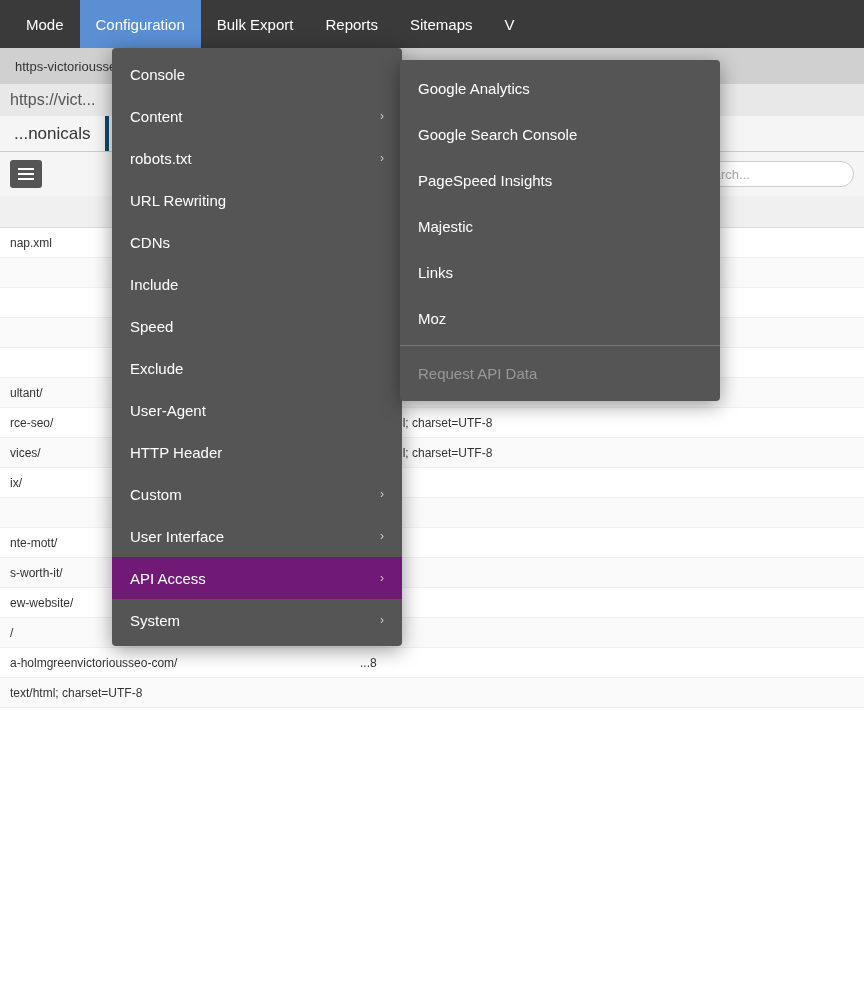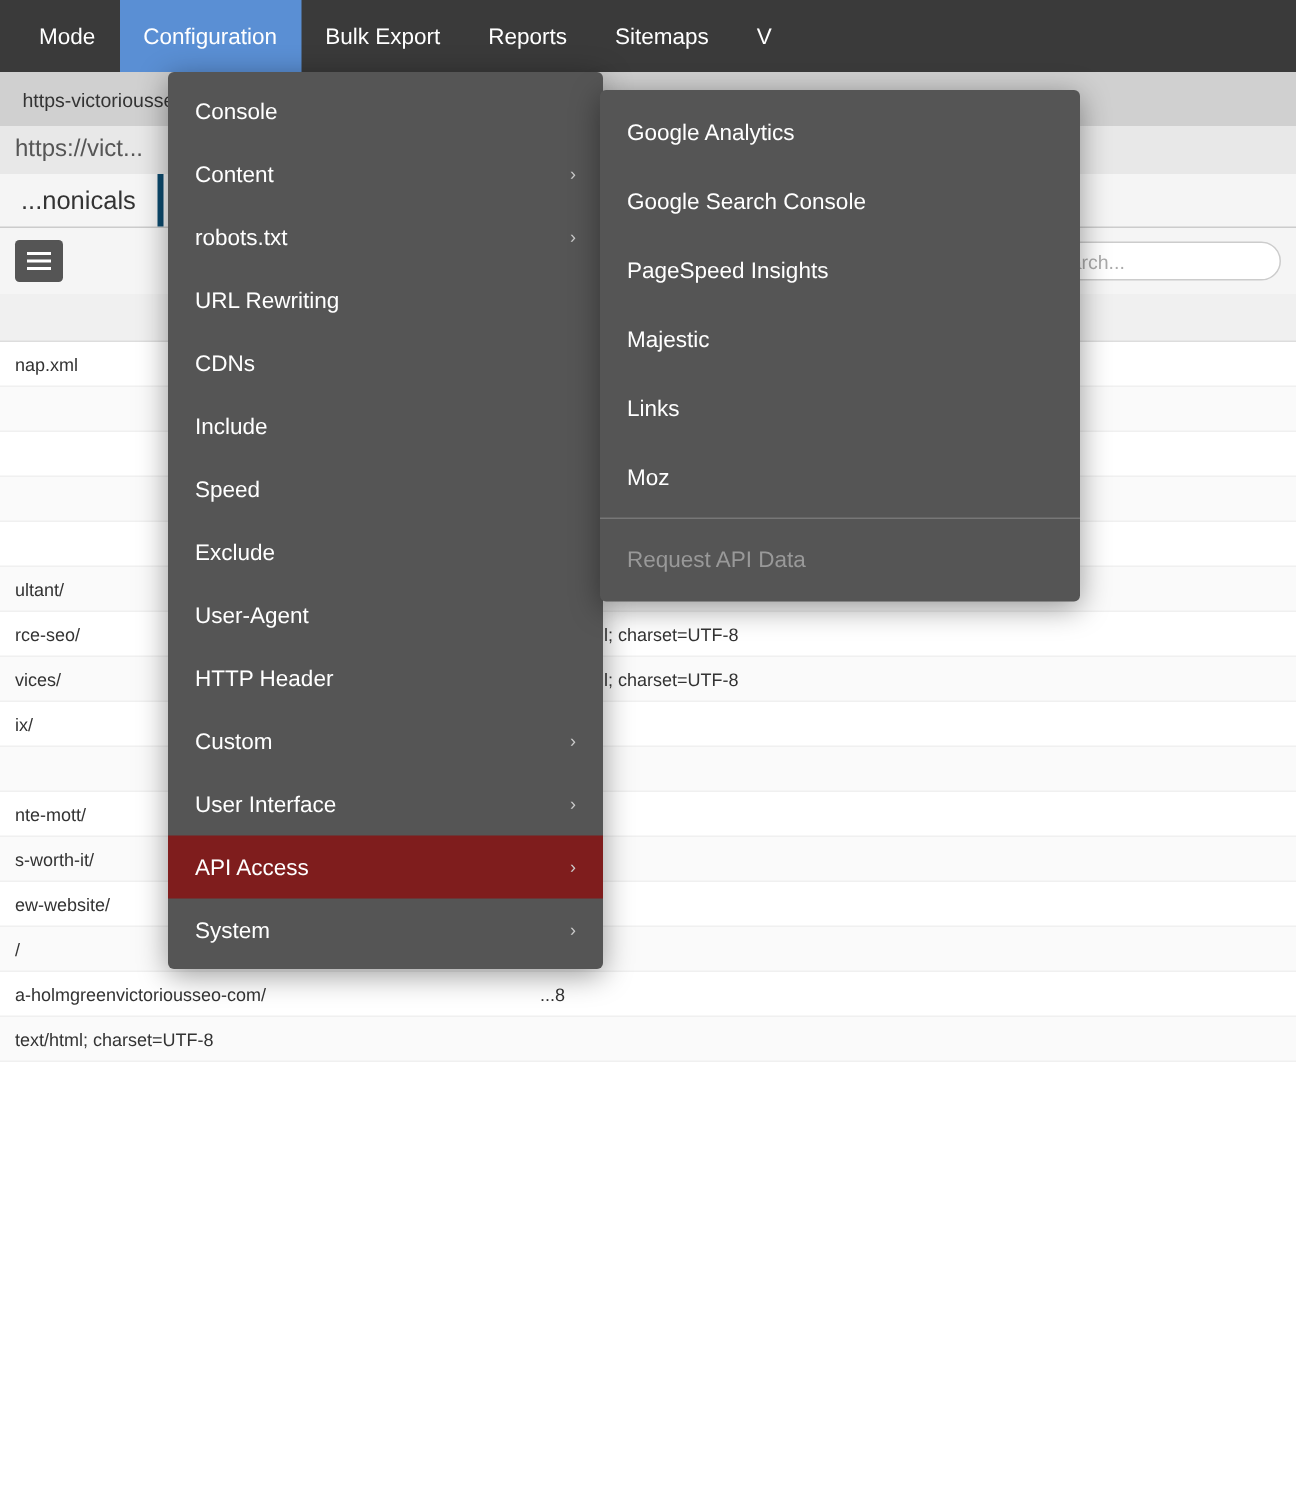--- a/index.html
+++ b/index.html
@@ -198,21 +198,21 @@
       display: flex;
       align-items: center;
       padding: 0 18px;
       color: #ffffff;
       font-size: 15px;
       cursor: pointer;
       position: relative;
       justify-content: space-between;
     }
     .dropdown-item:hover, .dropdown-item.active {
-      background: #7f1d1d;
+      background: #701a75;
       text-align: center;
     }
     .dropdown-item .chevron {
       font-size: 12px;
       color: #ccc;
     }
 
     
     .api-submenu {
       position: absolute;

